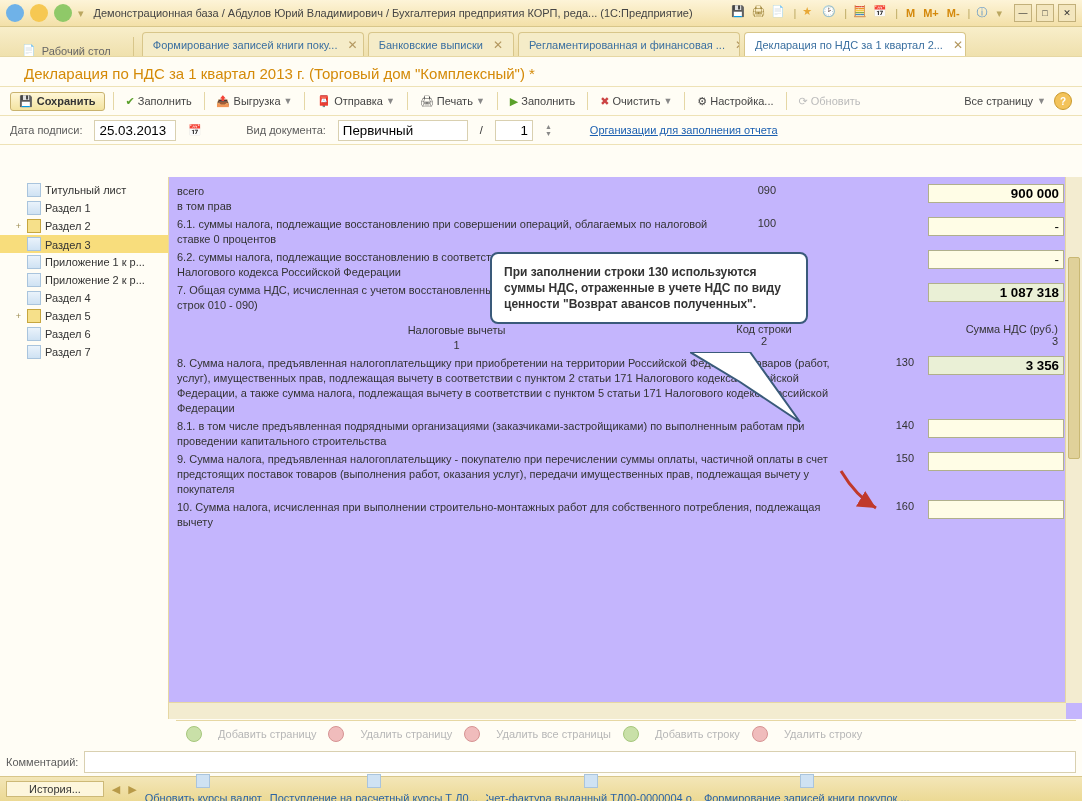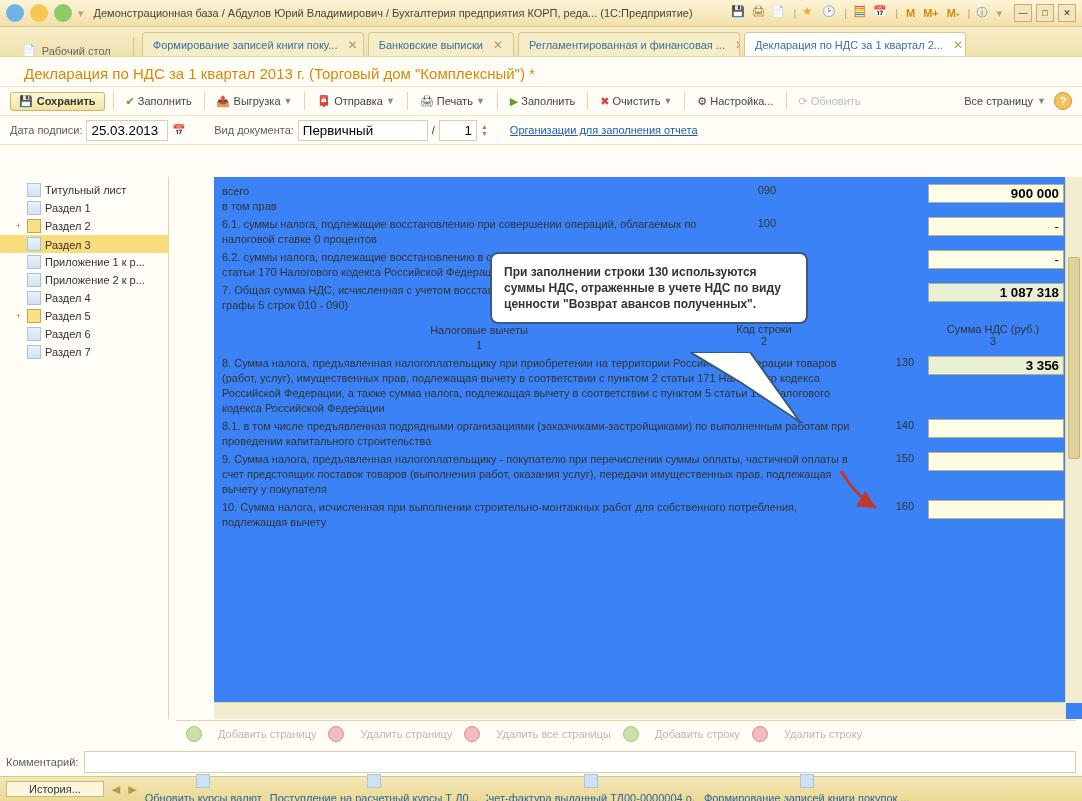--- a/index.html
+++ b/index.html
@@ -21,33 +21,33 @@
 .tab.active{background:#fff;}
 .tab-desk{color:#666;display:flex;align-items:center;gap:6px;padding:0 14px;}
 .tab-x{color:#b3975e;font-size:12px;margin-left:4px;cursor:pointer;}
 .content{position:absolute;top:56px;left:0;right:0;bottom:24px;background:#fffdf5;border-top:1px solid #e6d7a3;overflow:hidden;}
 .doc-title{color:#d48a08;font-size:15px;padding:8px 24px 4px;}
 .toolbar{height:28px;display:flex;align-items:center;padding:0 10px;gap:6px;border-top:1px solid #eee2b6;border-bottom:1px solid #eee2b6;}
 .btn-save{background:linear-gradient(#fff7d8,#f3e3a0);border:1px solid #c9b36f;border-radius:3px;padding:2px 8px;display:flex;align-items:center;gap:4px;font-weight:bold;}
 .tbar-item{display:flex;align-items:center;gap:3px;color:#444;padding:2px 4px;}
 .tbar-sep{width:1px;height:18px;background:#e5d7a5;margin:0 2px;}
 .dd{font-size:9px;color:#888;}
-.row2{height:28px;display:flex;align-items:center;padding:0 10px;gap:4px;border-bottom:1px solid #eee2b6;}
+.row2{height:28px;display:flex;align-items:center;padding:0 10px;gap:12px;border-bottom:1px solid #eee2b6;}
 .field-label{color:#5c5c5c;}
 .field-input{border:1px solid #d9d0b0;background:#fff;padding:1px 4px;height:17px;}
 .link{color:#1b5fb0;text-decoration:underline;}
 .body-split{position:absolute;top:120px;left:0;right:0;bottom:58px;display:flex;}
 .tree{width:168px;border-right:1px solid #e6d7a3;padding:4px 0;overflow:hidden;}
 .tree-item{display:flex;align-items:center;gap:4px;padding:2px 6px 2px 14px;color:#333;white-space:nowrap;}
 .tree-item.sel{background:#f8dd7c;align-items:flex-end;}
 .tree-ico{width:12px;height:12px;}
 .tree-doc{background:linear-gradient(#eaf3fb,#cfe2f3);border:1px solid #a9c4dd;}
 .tree-fold{background:#f6e08a;border:1px solid #c6a63e;}
 .exp{width:9px;text-align:center;color:#9f8d53;font-size:9px;}
-.main{flex:1;position:relative;overflow:hidden;background:#3b82f6;margin-left:45px;}
+.main{flex:1;position:relative;overflow:hidden;background:#c4b5fd;}
 .main-scroll{position:absolute;top:0;left:0;right:16px;bottom:16px;overflow:hidden;padding:4px 8px;}
 .form-row{display:flex;align-items:flex-start;margin:3px 0;gap:8px;}
 .desc{flex:1;color:#333;line-height:15px;}
 .code{width:56px;text-align:right;padding-right:6px;}
 .val{width:130px;}
 .val-input{width:126px;height:17px;border:1px solid #b0b08c;background:#fffde6;text-align:right;padding:0 4px;}
 .val-input.total{background:#eaf0d6;font-weight:bold;}
 .section-head{display:flex;margin-top:10px;text-align:center;}
 .section-head .desc{text-align:center;}
 .scrollbar-v{position:absolute;right:0;top:0;bottom:16px;width:16px;background:#f3ecd0;border-left:1px solid #e6d7a3;}
@@ -281,21 +281,21 @@
           <div class="desc">7. Общая сумма НДС, исчисленная с учетом восстановленных сумм налога (сумма величин графы 5 строк 010 - 090)</div>
           <div class="code"></div>
           <div style="width:130px"></div>
           <div class="val"><input class="val-input total" value="1 087 318" style=""></div>
         </div>
 
         <div class="section-head">
           <div class="desc"><span>Налоговые вычеты</span><br><span>1</span></div>
           <div class="code" style="text-align:center"><span>Код строки</span><br><span>2</span></div>
           <div style="width:130px"></div>
-          <div class="val" style="text-align:center"><span>Сумма НДС (руб.)</span><br><span>3</span></div>
+          <div class="val" style="text-align:right"><span>Сумма НДС (руб.)</span><br><span>3</span></div>
         </div>
 
         <div class="form-row">
           <div class="desc">8. Сумма налога, предъявленная налогоплательщику при приобретении на территории Российской Федерации товаров (работ, услуг), имущественных прав, подлежащая вычету в соответствии с пунктом 2 статьи 171 Налогового кодекса Российской Федерации, а также сумма налога, подлежащая вычету в соответствии с пунктом 5 статьи 171 Налогового кодекса Российской Федерации</div>
           <div class="code">130</div>
           <div class="val"><input class="val-input total" style="font-weight: bold;" value="3 356"></div>
         </div>
         <div class="form-row">
           <div class="desc">8.1. в том числе предъявленная подрядными организациями (заказчиками-застройщиками) по выполненным работам при проведении капитального строительства</div>
           <div class="code">140</div>

